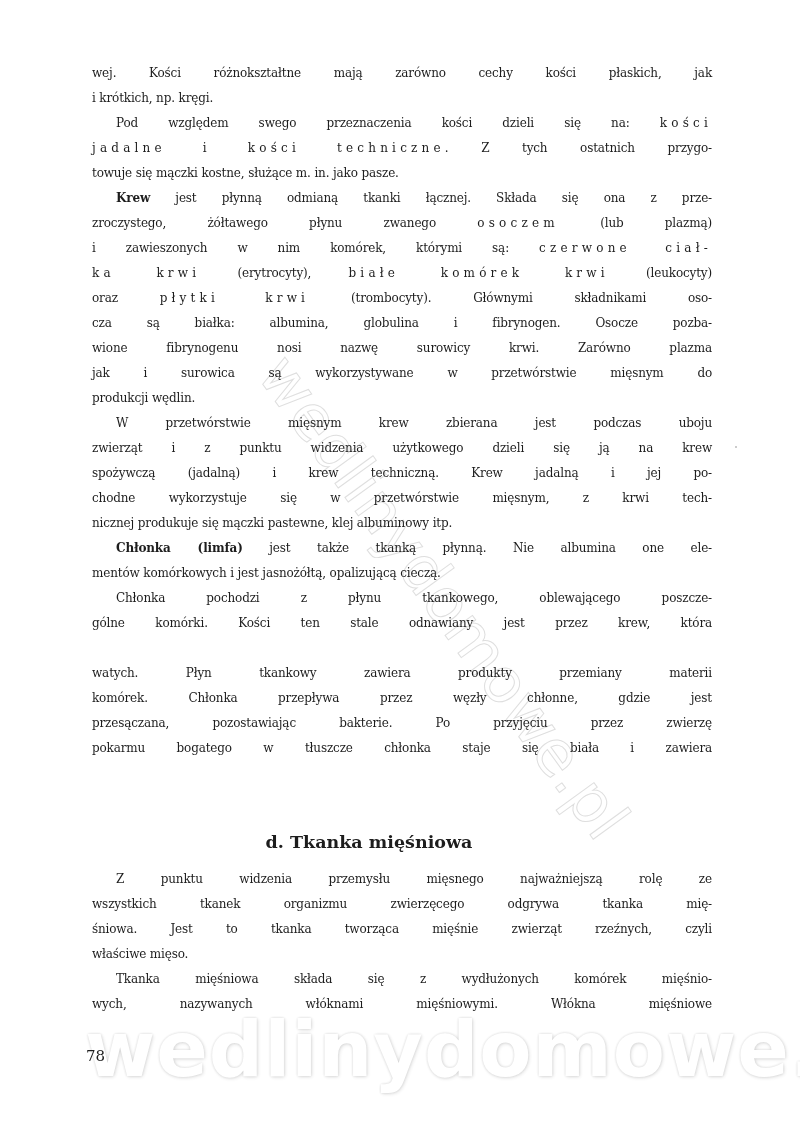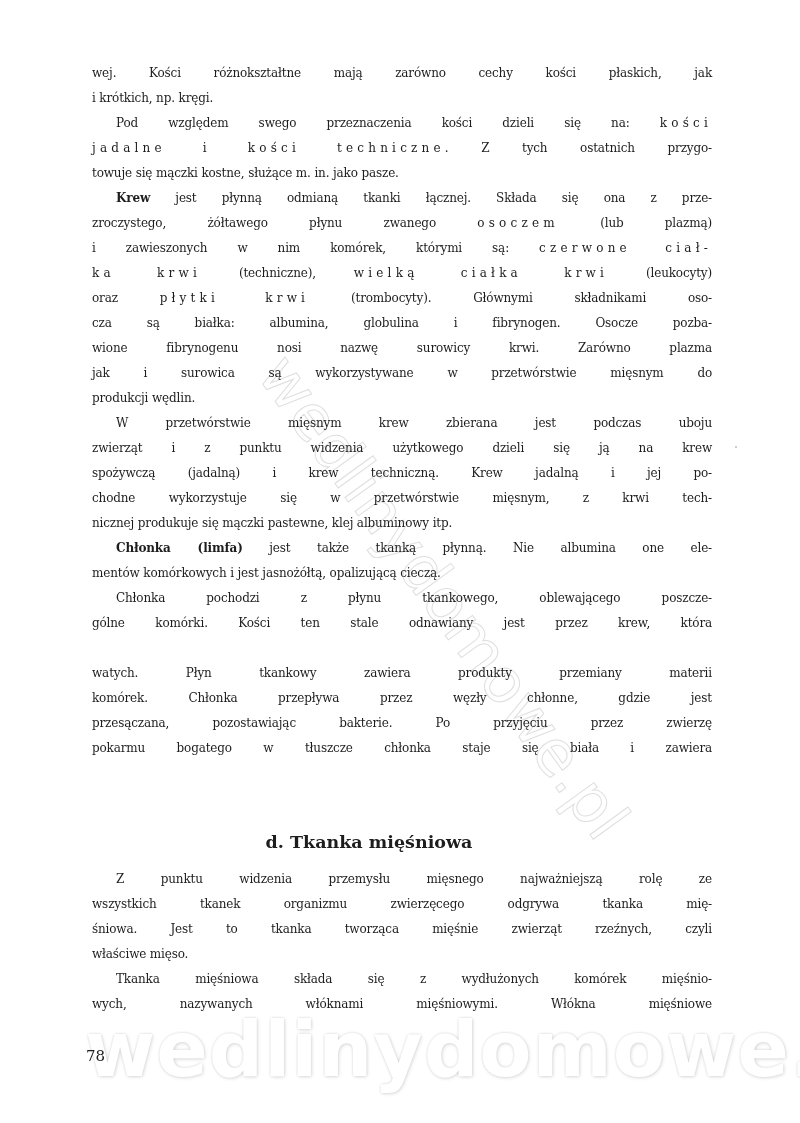--- a/index.html
+++ b/index.html
@@ -53,21 +53,21 @@
 
   <div class="line" style="top:61px">wej. Kości różnokształtne mają zarówno cechy kości płaskich, jak</div>
   <div class="line last" style="top:86px">i krótkich, np. kręgi.</div>
   <div class="line indent" style="top:111px"><span>Pod względem swego przeznaczenia kości dzieli się na: </span> <span class="sp">kości</span></div>
   <div class="line" style="top:136px"><span class="sp">jadalne i kości techniczne</span><span>. Z tych ostatnich przygo-</span></div>
   <div class="line last" style="top:161px">towuje się mączki kostne, służące m. in. jako pasze.</div>
 
   <div class="line indent" style="top:186px"><b>Krew</b><span> jest płynną odmianą tkanki łącznej. Składa się ona z prze-</span></div>
   <div class="line" style="top:211px"><span>zroczystego, żółtawego płynu zwanego </span> <span class="sp">osoczem</span> <span> (lub plazmą)</span></div>
   <div class="line" style="top:236px"><span>i zawieszonych w nim komórek, którymi są: </span> <span class="sp">czerwone ciał-</span></div>
-  <div class="line" style="top:261px"><span class="sp">ka krwi</span> <span> (techniczne), </span> <span class="sp">wielką ciałka krwi</span> <span> (leukocyty)</span></div>
+  <div class="line" style="top:261px"><span class="sp">ka krwi</span> <span> (erytrocyty), </span> <span class="sp">białe komórek krwi</span> <span> (leukocyty)</span></div>
   <div class="line" style="top:286px"><span>oraz </span> <span class="sp">płytki krwi</span> <span> (trombocyty). Głównymi składnikami oso-</span></div>
   <div class="line" style="top:311px">cza są białka: albumina, globulina i fibrynogen. Osocze pozba-</div>
   <div class="line" style="top:336px">wione fibrynogenu nosi nazwę surowicy krwi. Zarówno plazma</div>
   <div class="line" style="top:361px">jak i surowica są wykorzystywane w przetwórstwie mięsnym do</div>
   <div class="line last" style="top:386px">produkcji wędlin.</div>
 
   <div class="line indent" style="top:411px">W przetwórstwie mięsnym krew zbierana jest podczas uboju</div>
   <div class="line" style="top:436px">zwierząt i z punktu widzenia użytkowego dzieli się ją na krew</div>
   <div class="line" style="top:461px">spożywczą (jadalną) i krew techniczną. Krew jadalną i jej po-</div>
   <div class="line" style="top:486px">chodne wykorzystuje się w przetwórstwie mięsnym, z krwi tech-</div>

